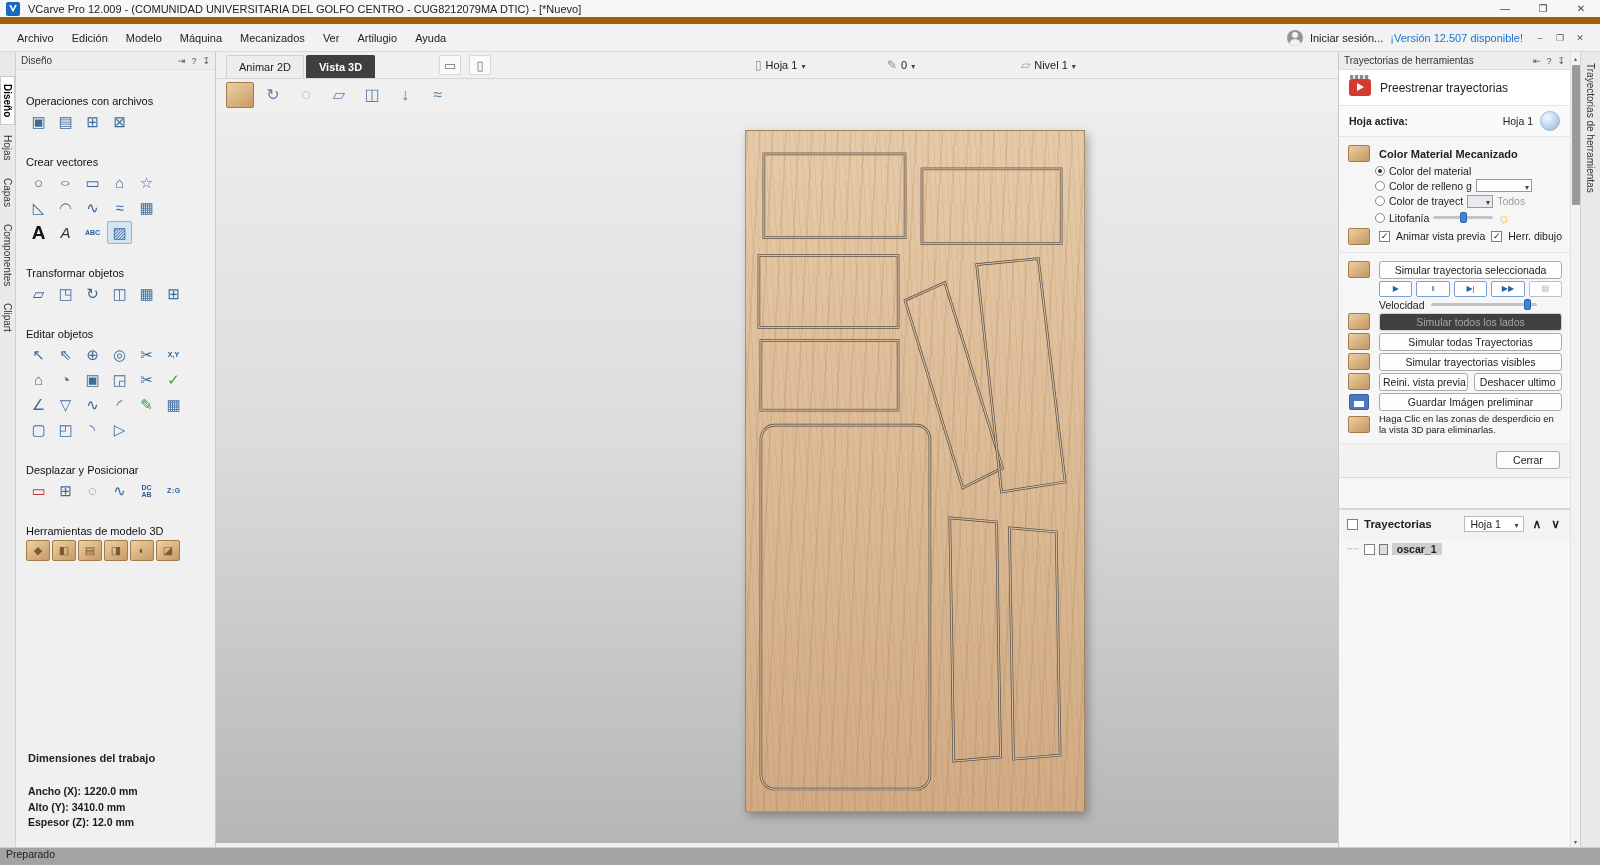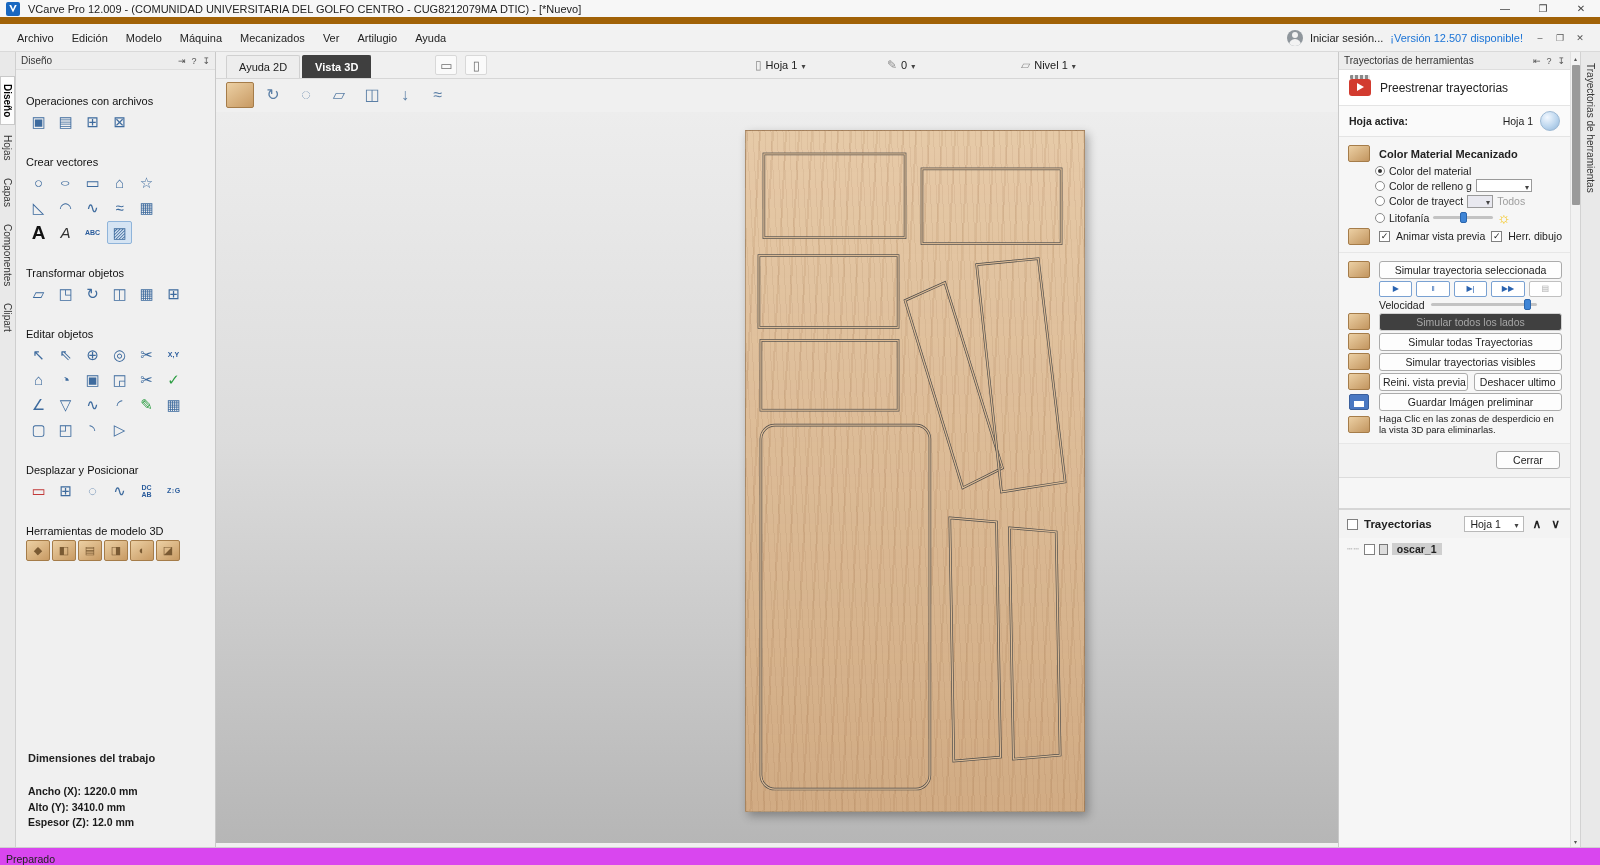--- a/index.html
+++ b/index.html
@@ -132,21 +132,21 @@
   
   .right-scroll{width:10px;background:#f2f2f2;border-left:1px solid #e0e0e0;display:flex;flex-direction:column;align-items:center;flex:none}
   .scroll-arrow{width:10px;height:12px;display:flex;align-items:center;justify-content:center;font-size:6px;color:#555}
   .scroll-arrow.up::after{content:"▴"}
   .scroll-arrow.down::after{content:"▾"}
   .scroll-arrow.down{margin-top:auto}
   .scroll-thumb{width:8px;height:140px;background:#9a9a9a;border-radius:1px;margin-top:1px}
   .right-strip{border-left:1px solid #d2d2d2;width:20px;padding-top:4px}
 
   
-  .statusbar{height:18px;background:#d946ef;border-top:1px solid #cfcfcf;display:flex;align-items:flex-end;padding:0 6px;font-size:10.5px;flex:none}
+  .statusbar{height:18px;background:#a3a3a3;border-top:1px solid #cfcfcf;display:flex;align-items:flex-start;padding:0 6px;font-size:10.5px;flex:none}
 </style>
 </head>
 <body>
 
 <div class="app">
 
   <div class="titlebar">
     <div class="app-icon"></div>
     <span class="title-text">VCarve Pro 12.009 - (COMUNIDAD UNIVERSITARIA DEL GOLFO CENTRO - CUG8212079MA DTIC) - [*Nuevo]</span>
     <div class="win-controls">
@@ -391,21 +391,21 @@
       <div class="dims">
         <div class="dims-title">Dimensiones del trabajo</div>
         <div class="dims-line">Ancho  (X): 1220.0 mm</div>
         <div class="dims-line">Alto   (Y): 3410.0 mm</div>
         <div class="dims-line">Espesor (Z): 12.0 mm</div>
       </div>
     </div>
 
     <div class="canvas">
       <div class="canvas-tabs">
-        <span class="ctab">Ayuda 2D</span>
+        <span class="ctab">Animar 2D</span>
         <span class="ctab active">Vista 3D</span>
         <div class="tab-icons icon-grid">
             <div class="icon">
               <span class="g">▭</span>
             </div>
             <div class="icon">
               <span class="g">▯</span>
             </div>
           </div>
         <div class="dropdown dd-hoja">

